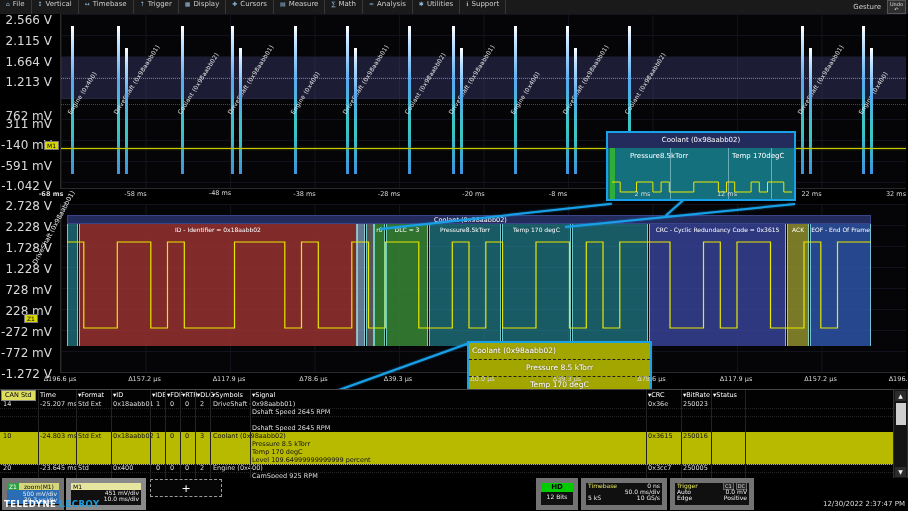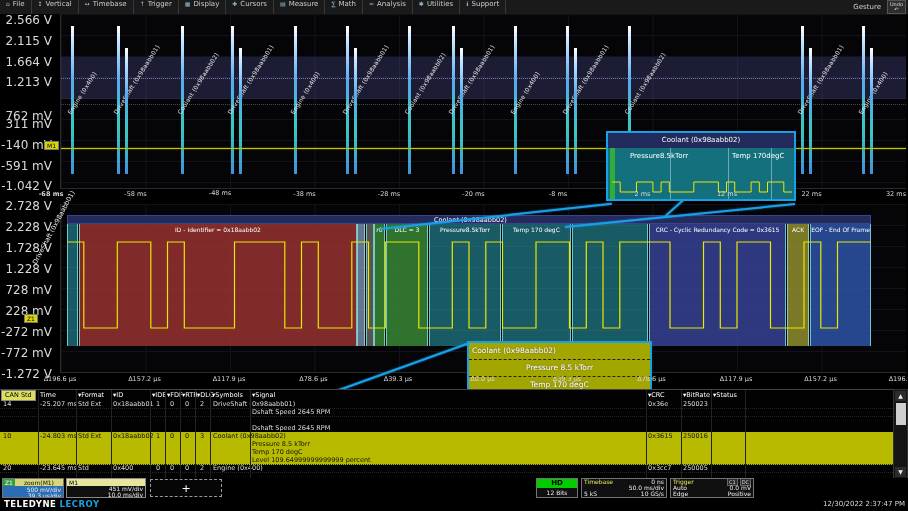--- a/index.html
+++ b/index.html
@@ -62,21 +62,21 @@
   #corner-cell{position:absolute;left:1px;top:0;background:#dede5e;color:#000;padding:0 3px;height:9px;line-height:9px;border:1px solid #888;}
   .tline{position:absolute;left:0;width:100%;height:8px;border-bottom:1px dotted #242424;}
   .tline .cell{position:absolute;white-space:nowrap;color:#ddd;line-height:8px;}
   .hl{background:#b8ba00;} .hl .cell{color:#111;}
   .vsep{position:absolute;top:0;width:1px;height:90px;background:#232323;}
   #scrollbar{position:absolute;left:893px;top:389px;width:15px;height:90px;background:#141414;border:1px solid #333;box-sizing:border-box;}
   .sbtn{position:absolute;left:1px;width:11px;height:10px;background:#2c2c2c;color:#eee;font-size:6px;text-align:center;line-height:10px;}
   #sthumb{position:absolute;left:2px;top:13px;width:10px;height:22px;background:#cfcfcf;}
   
   #statusbar{position:absolute;left:0;top:478px;width:908px;height:21px;background:#000;}
-  .dbox{position:absolute;top:0;height:20px;border:1px solid #737373;box-sizing:border-box;background:#101010;font-size:6px;overflow:hidden;}
+  .dbox{position:absolute;top:0;height:32px;border:5px solid #737373;box-sizing:border-box;background:#101010;font-size:6px;overflow:hidden;}
   .dhead{height:7px;display:flex;line-height:7px;}
   .z1tag{background:#2f9e44;color:#fff;padding:0 2px;}
   .z1src{background:#d6d67a;color:#111;flex:1;text-align:center;}
   .m1head{background:#e6e6a0;color:#000;padding-left:2px;height:7px;line-height:7px;}
   .dline{text-align:right;padding:0 2px;line-height:6px;color:#eee;}
   #z1-box{left:2px;width:62px;} #z1-box .dbody{background:#2a6db5;height:13px;padding-top:1px;}
   #m1-box{left:66px;width:80px;border-color:#8a8a8a;}
   #plus-box{left:150px;width:72px;height:18px;top:1px;border:1px dashed #9a9a9a;background:#060606;color:#fff;
             font-size:11px;text-align:center;line-height:17px;position:absolute;box-sizing:border-box;}
   #hd-box{left:536px;width:42px;} #hd-head{background:#00cc00;color:#000;font-weight:bold;font-size:7px;height:9px;line-height:9px;text-align:center;}
@@ -354,20 +354,23 @@
           <div class="cell" style="left: 78px;">Std</div>
           <div class="cell" style="left: 113px;">0x400</div>
           <div class="cell" style="left: 156px;">0</div>
           <div class="cell" style="left: 170px;">0</div>
           <div class="cell" style="left: 185px;">0</div>
           <div class="cell" style="left: 200px;">2</div>
           <div class="cell" style="left: 213px;">Engine  (0x400)</div>
           <div class="cell" style="left: 648px;">0x3cc7</div>
           <div class="cell" style="left: 683px;">250005</div>
         </div>
+        <div class="tline" style="top: 8px;">
+          <div class="cell" style="left: 252px;">CamSpeed 925 RPM</div>
+        </div>
       </div>
     </div>
 <div class="vsep" style="left: 38px;"></div>
     <div class="vsep" style="left: 76px;"></div>
     <div class="vsep" style="left: 111px;"></div>
     <div class="vsep" style="left: 150px;"></div>
     <div class="vsep" style="left: 165px;"></div>
     <div class="vsep" style="left: 180px;"></div>
     <div class="vsep" style="left: 195px;"></div>
     <div class="vsep" style="left: 210px;"></div>

